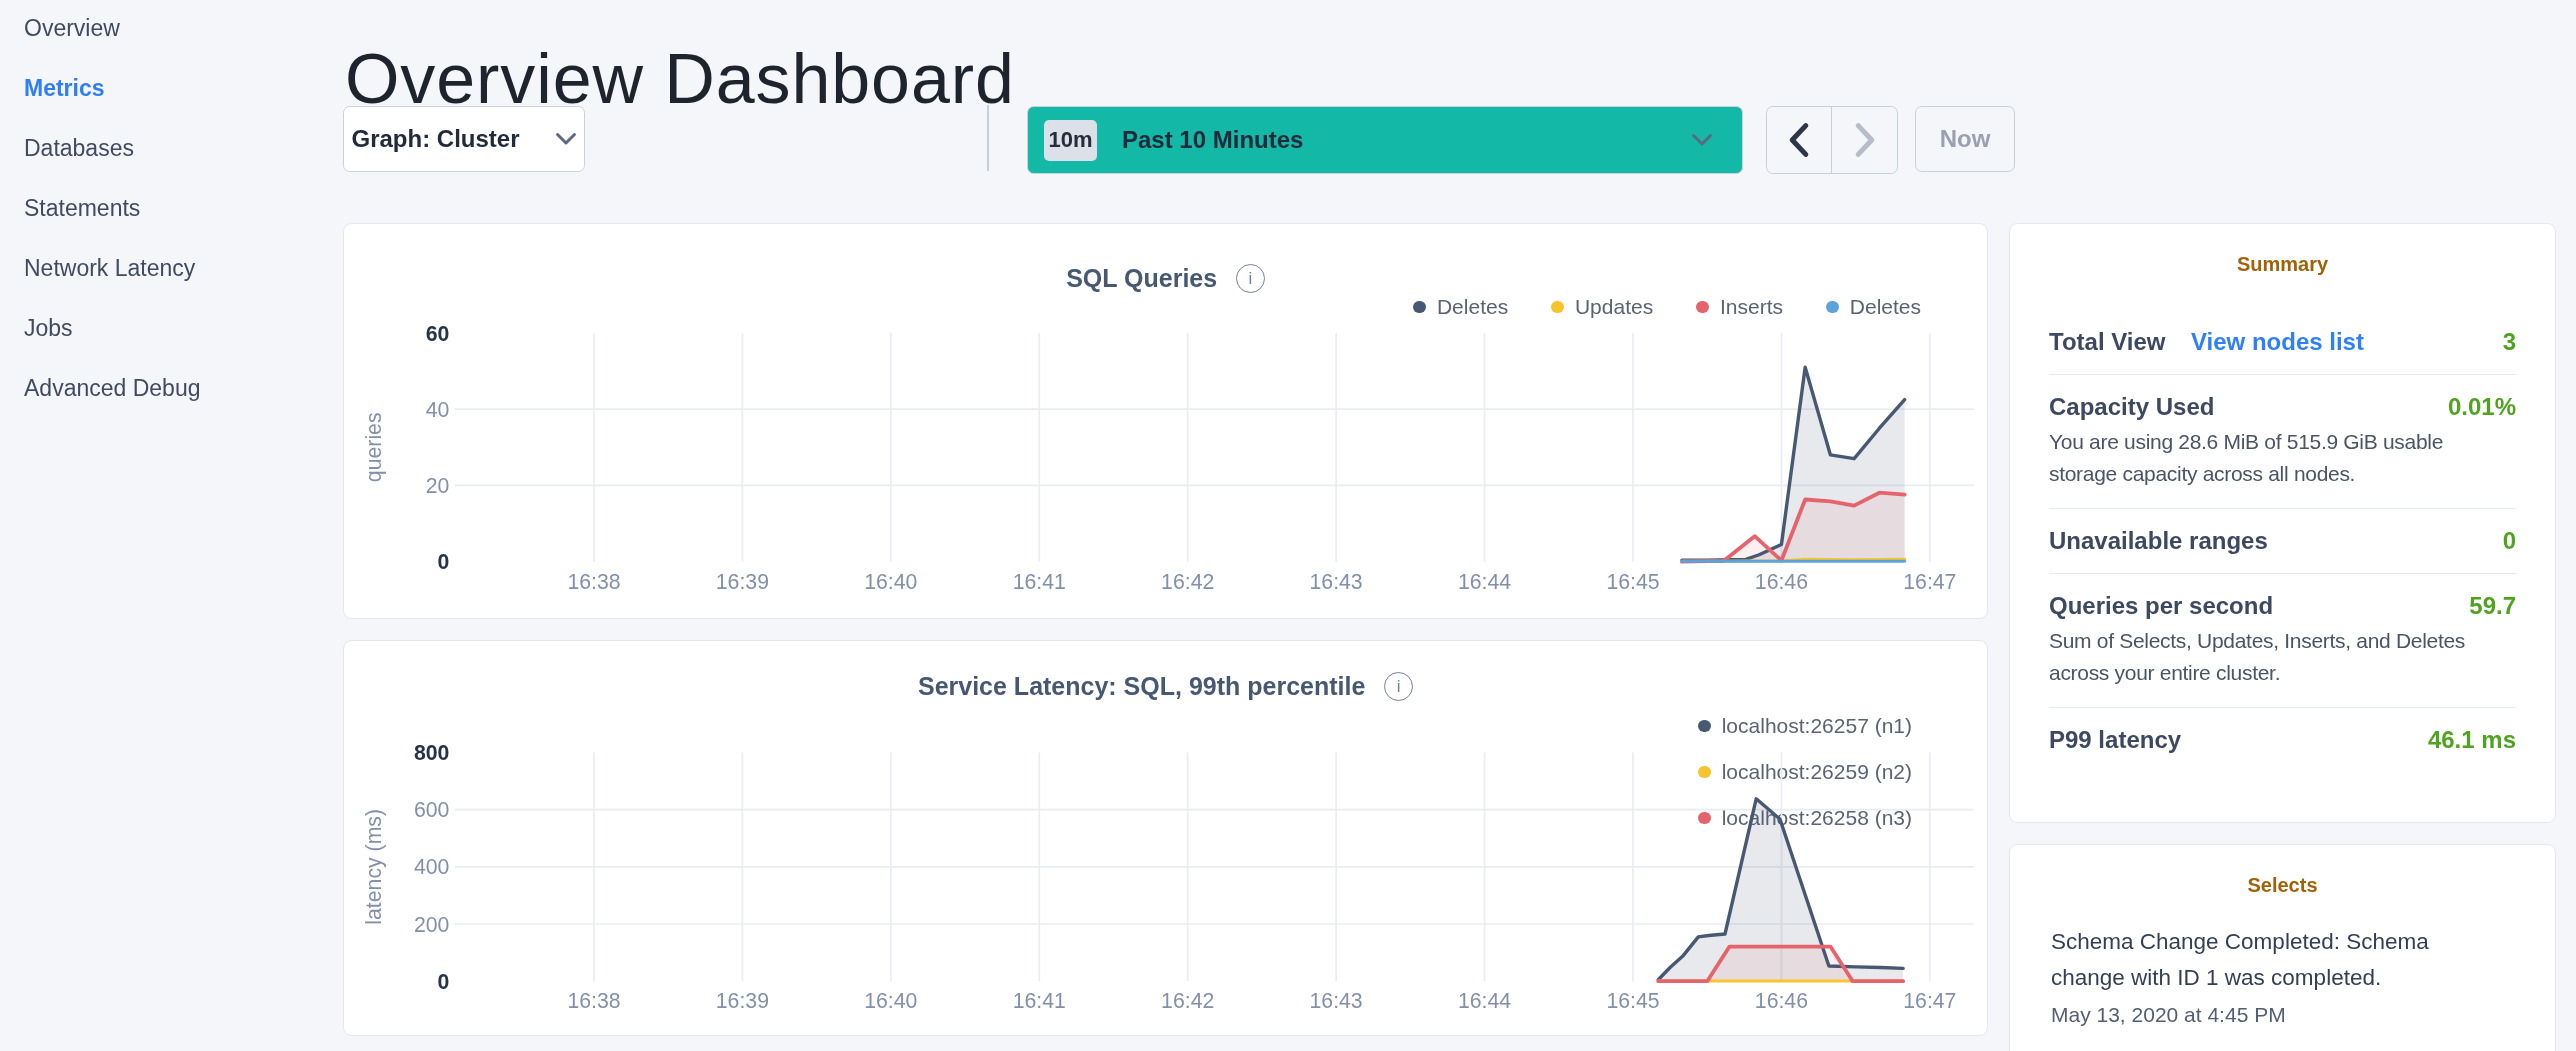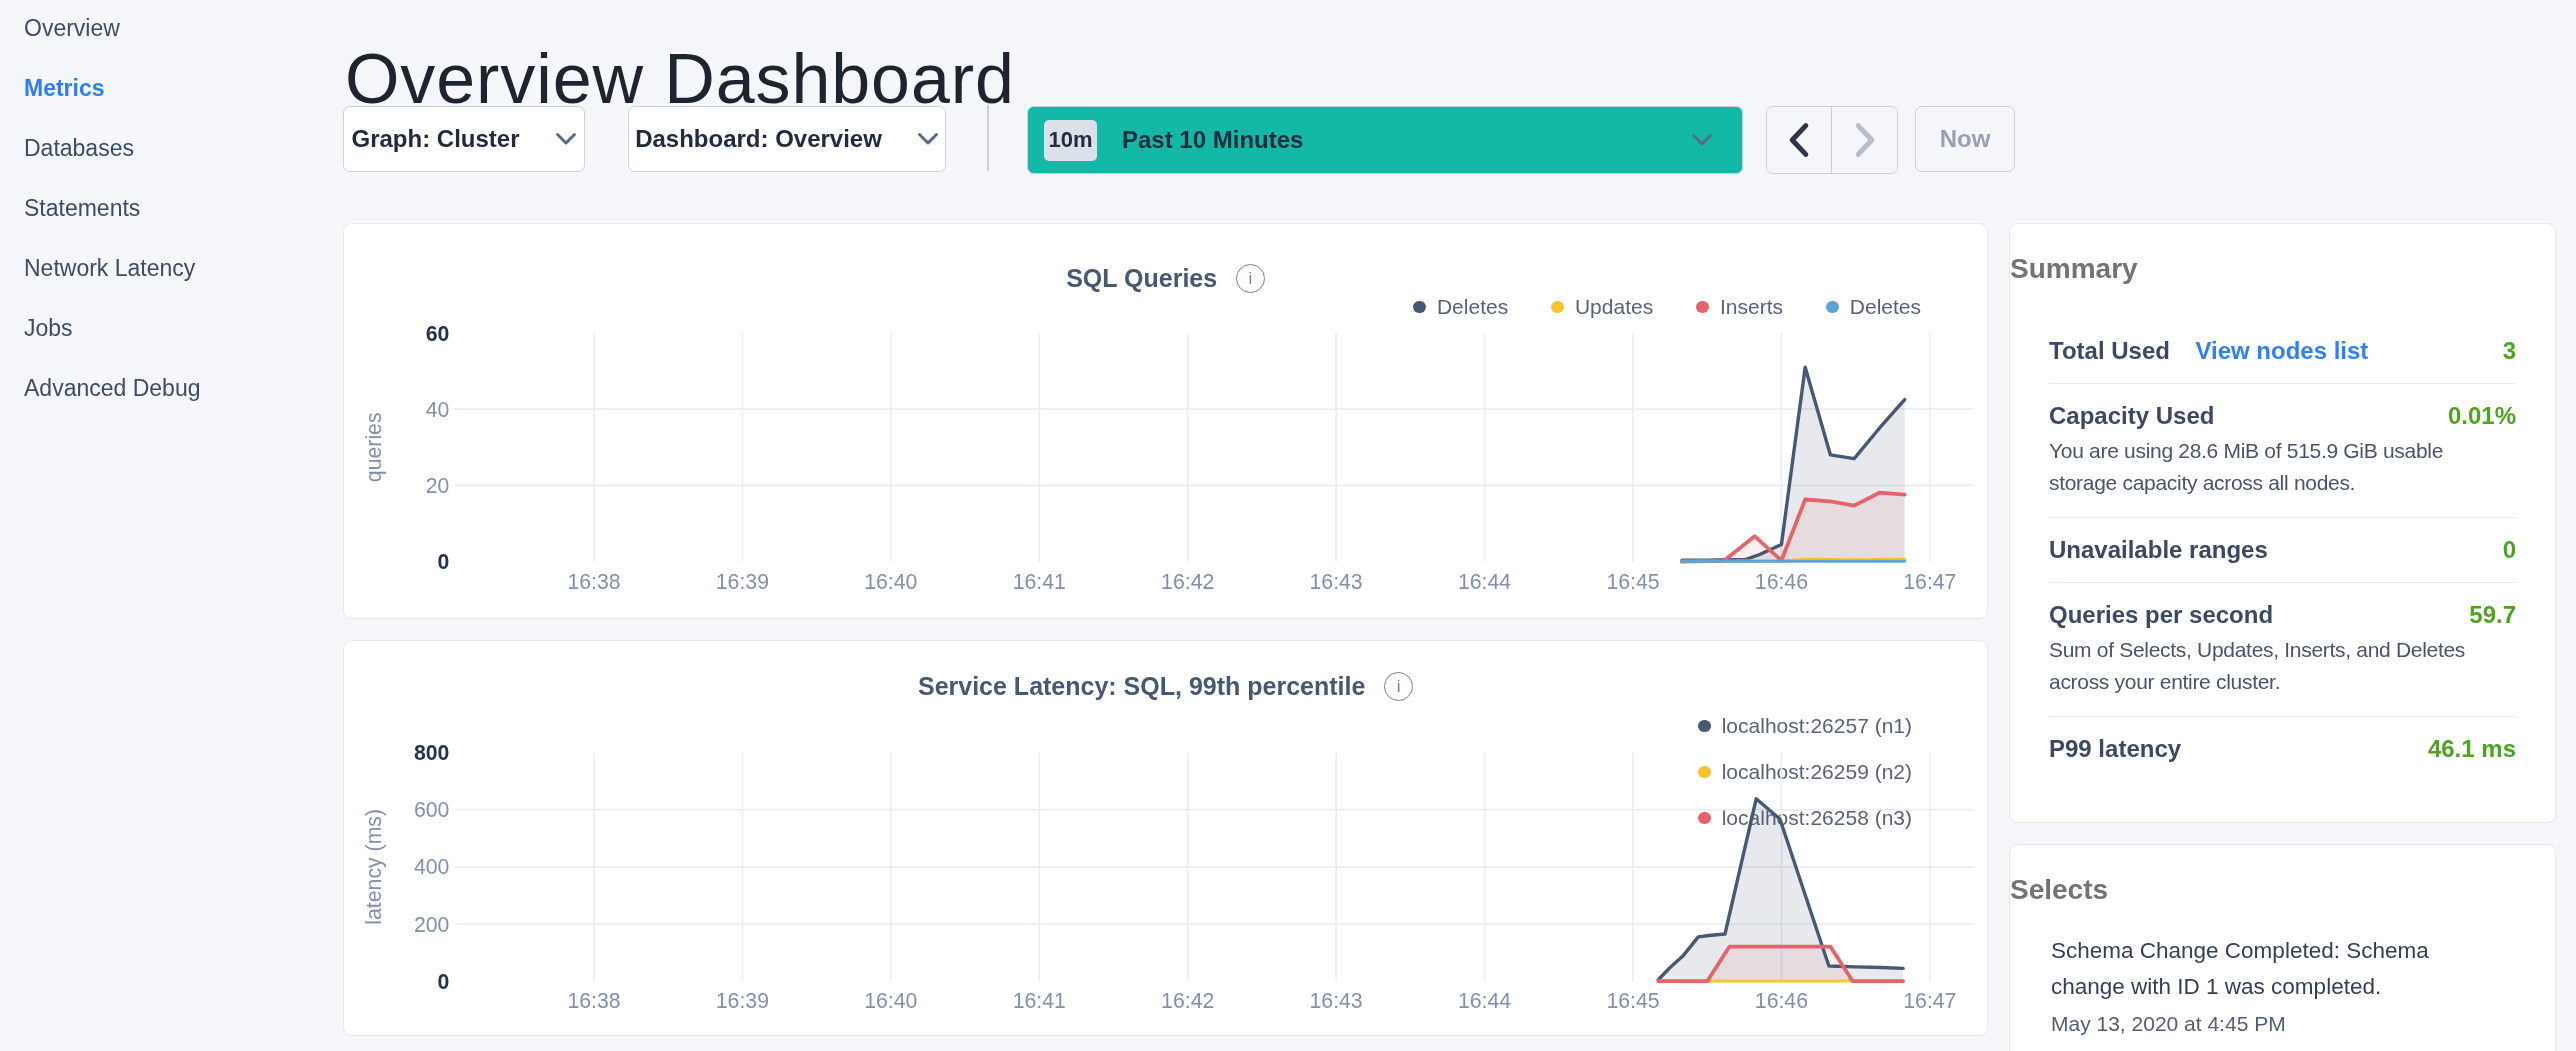--- a/index.html
+++ b/index.html
@@ -26,21 +26,21 @@
 .info-icon{width:29px;height:29px;border-radius:50%;border:1.7px solid #74819c;color:#74819c;font-size:17px;display:flex;align-items:center;justify-content:center;font-weight:400;}
 .legend{position:absolute;display:flex;align-items:center;}
 .legend .li{display:flex;align-items:center;gap:11px;font-size:21px;color:#5a6375;}
 .legend .dot{width:12.8px;height:12.8px;border-radius:50%;flex:none;}
 .chart-svg{position:absolute;left:0;top:0;}
 text.yt{font-size:25px;fill:#8290a9;}
 text.yt.bold{font-weight:700;fill:#26334d;}
 text.xt{font-size:25px;fill:#8290a9;}
 text.axlabel{font-size:25px;fill:#8290a9;}
 .sidepanel{position:absolute;background:#fff;border:1.7px solid #e3e6ed;border-radius:8.5px;}
-.sp-title{font-size:28px;font-weight:700;color:#737373;padding-top:29px;}
+.sp-title{text-align:center;font-size:20px;font-weight:700;color:#a16207;padding-top:29px;}
 .s-body{padding:0 39px;margin-top:34px;}
 .srow{padding:18px 0;border-top:1.7px solid #e6e9ee;}
 .srow:first-child{border-top:none;}
 .srow .head{display:flex;align-items:baseline;}
 .srow .lbl{font-size:24px;font-weight:700;color:#3c4960;}
 .srow .lnk{font-size:24px;font-weight:700;color:#2f80f6;margin-left:25.5px;}
 .srow .val{font-size:24px;font-weight:700;color:#4fa321;margin-left:auto;}
 .srow .desc{font-size:21px;letter-spacing:-0.3px;line-height:32px;color:#4a5466;margin-top:5.1px;}
 .ev-item{padding:0 41px;margin-top:27px;}
 .ev-text{font-size:22.5px;line-height:36px;color:#333f55;max-width:425px;}
@@ -57,26 +57,20 @@
       <li>Statements</li>
       <li>Network Latency</li>
       <li>Jobs</li>
       <li>Advanced Debug</li>
     </ul>
 
   <h1 class="page-title">Overview Dashboard</h1>
 
   <div class="btn" style="left:343px;top:106px;width:242px;height:66px;">
     <span>Graph: Cluster</span>
-    <svg class="chev" viewBox="0 0 26 16">
-        <polyline points="3,3 13,13 23,3" fill="none" stroke="#5a6880" stroke-width="3.5" stroke-linecap="round" stroke-linejoin="round"></polyline>
-      </svg>
-  </div>
-  <div class="btn" style="left:628px;top:106px;width:318px;height:66px;">
-    <span>Dashboard: Overview</span>
     <svg class="chev" viewBox="0 0 26 16">
         <polyline points="3,3 13,13 23,3" fill="none" stroke="#5a6880" stroke-width="3.5" stroke-linecap="round" stroke-linejoin="round"></polyline>
       </svg>
   </div>
   <div class="vdivider" style="left:987px;top:105px;height:66px;"></div>
 
   <div class="timesel" style="left:1027px;top:106px;width:716px;height:68px;">
     <span class="badge">10m</span>
     <span class="tlabel">Past 10 Minutes</span>
     <svg class="chev" viewBox="0 0 26 16">
@@ -211,21 +205,21 @@
         <path d="M1545.7,399.7L1833.7,399.7" fill="none" stroke="#f7c42e" stroke-width="3.5" stroke-linejoin="round" stroke-linecap="round"></path>
         <path d="M1545.7,400.0L1603.3,400.0L1629.5,359.3L1748.2,359.3L1774.4,400.0L1833.7,400.0" fill="none" stroke="#e5646c" stroke-width="4.5" stroke-linejoin="round" stroke-linecap="round"></path>
       </svg>
     </div>
 
   <div class="sidepanel" style="left:2009px;top:223px;width:547px;height:600px;">
     <div class="sp-title">Summary</div>
     <div class="s-body" id="summary-body">
         <div class="srow">
           <div class="head">
-            <span class="lbl">Total Used</span>
+            <span class="lbl">Total View</span>
             <span class="lnk">View nodes list</span>
             <span class="val">3</span>
           </div>
         </div>
         <div class="srow">
           <div class="head">
             <span class="lbl">Capacity Used</span>
             <span class="val">0.01%</span>
           </div>
           <div class="desc">You are using 28.6 MiB of 515.9 GiB usable storage capacity across all nodes.</div>

